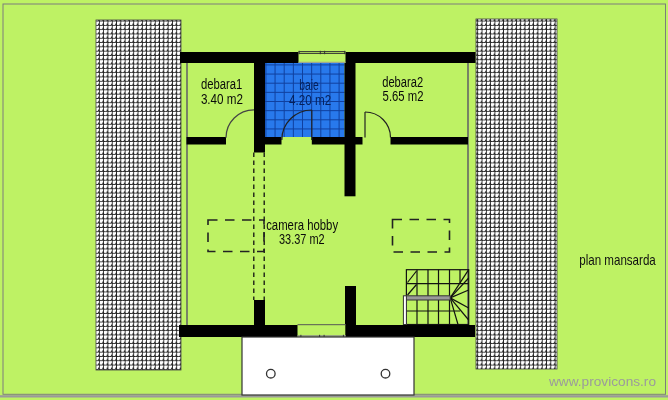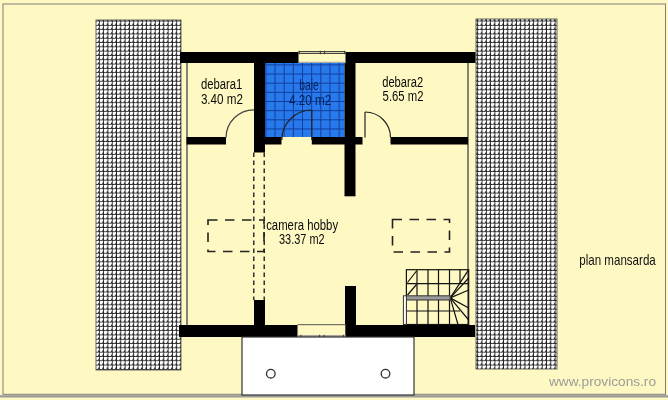--- a/index.html
+++ b/index.html
@@ -1,16 +1,16 @@
 <!DOCTYPE html>
 <html><head>
 <meta charset="utf-8">
 <style>
   html,body{margin:0;padding:0;background:#ffffff;}
-  #stage{position:relative;width:668px;height:400px;background:#fef9c3;overflow:hidden;
+  #stage{position:relative;width:668px;height:400px;background:#bef264;overflow:hidden;
          font-family:"Liberation Sans", sans-serif;}
   svg{display:block;}
 </style>
 </head>
 <body>
 <div id="stage">
 <svg width="668" height="400" viewBox="0 0 668 400">
 <defs>
   <pattern id="roof" width="4.3" height="4.3" patternUnits="userSpaceOnUse">
     <rect width="4.3" height="4.3" fill="#ffffff"></rect>

